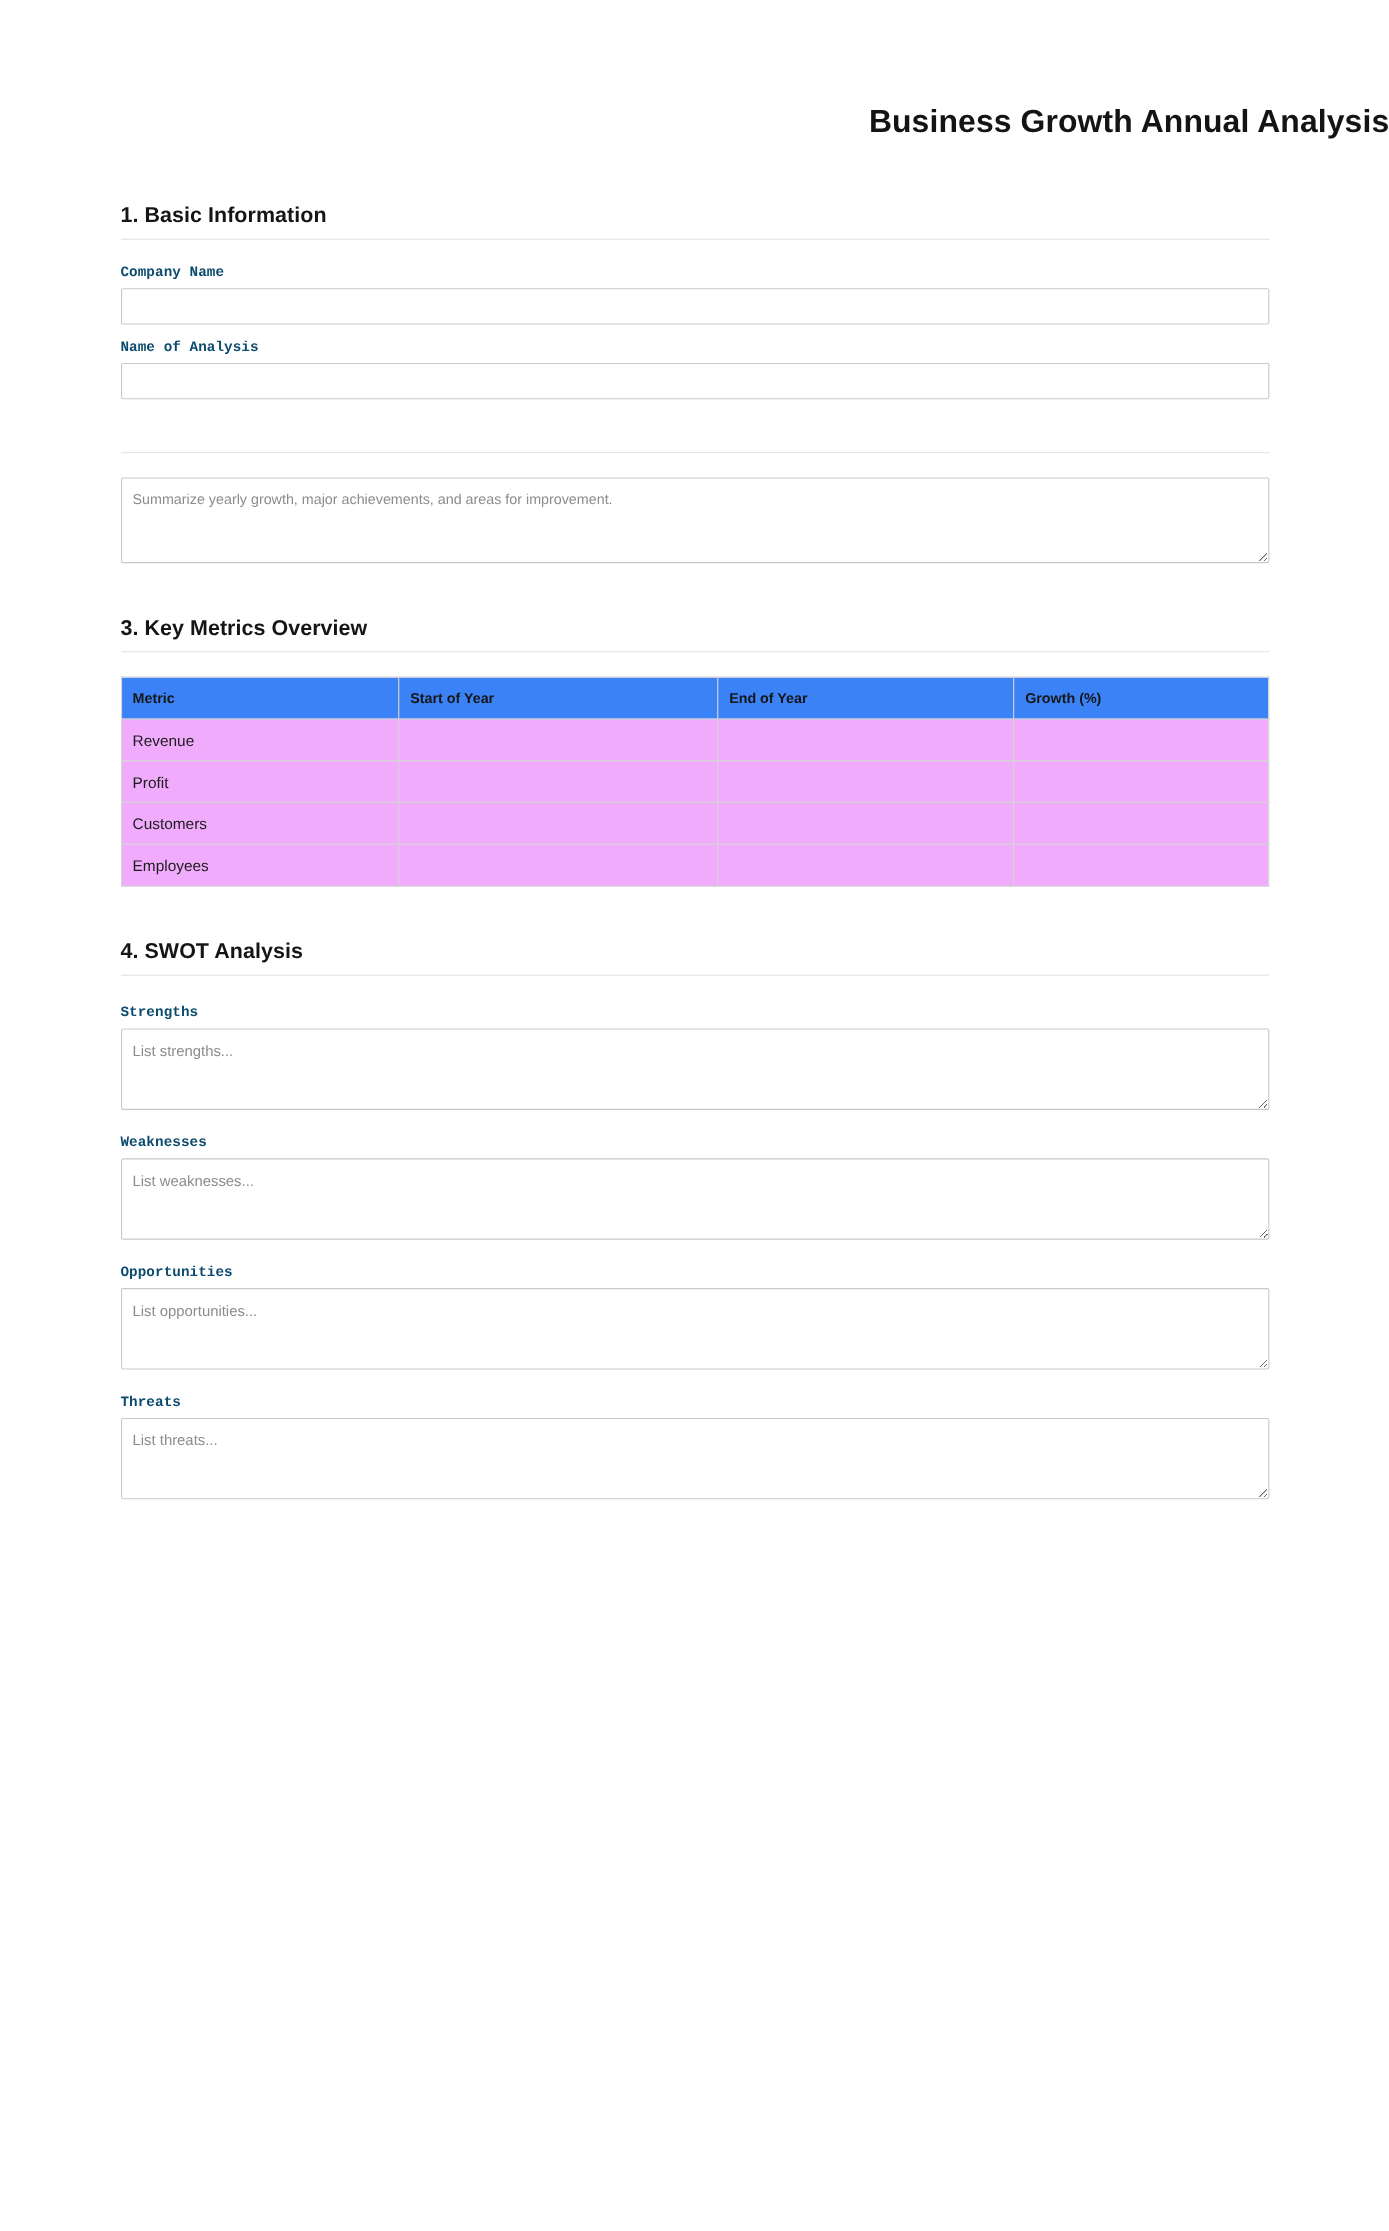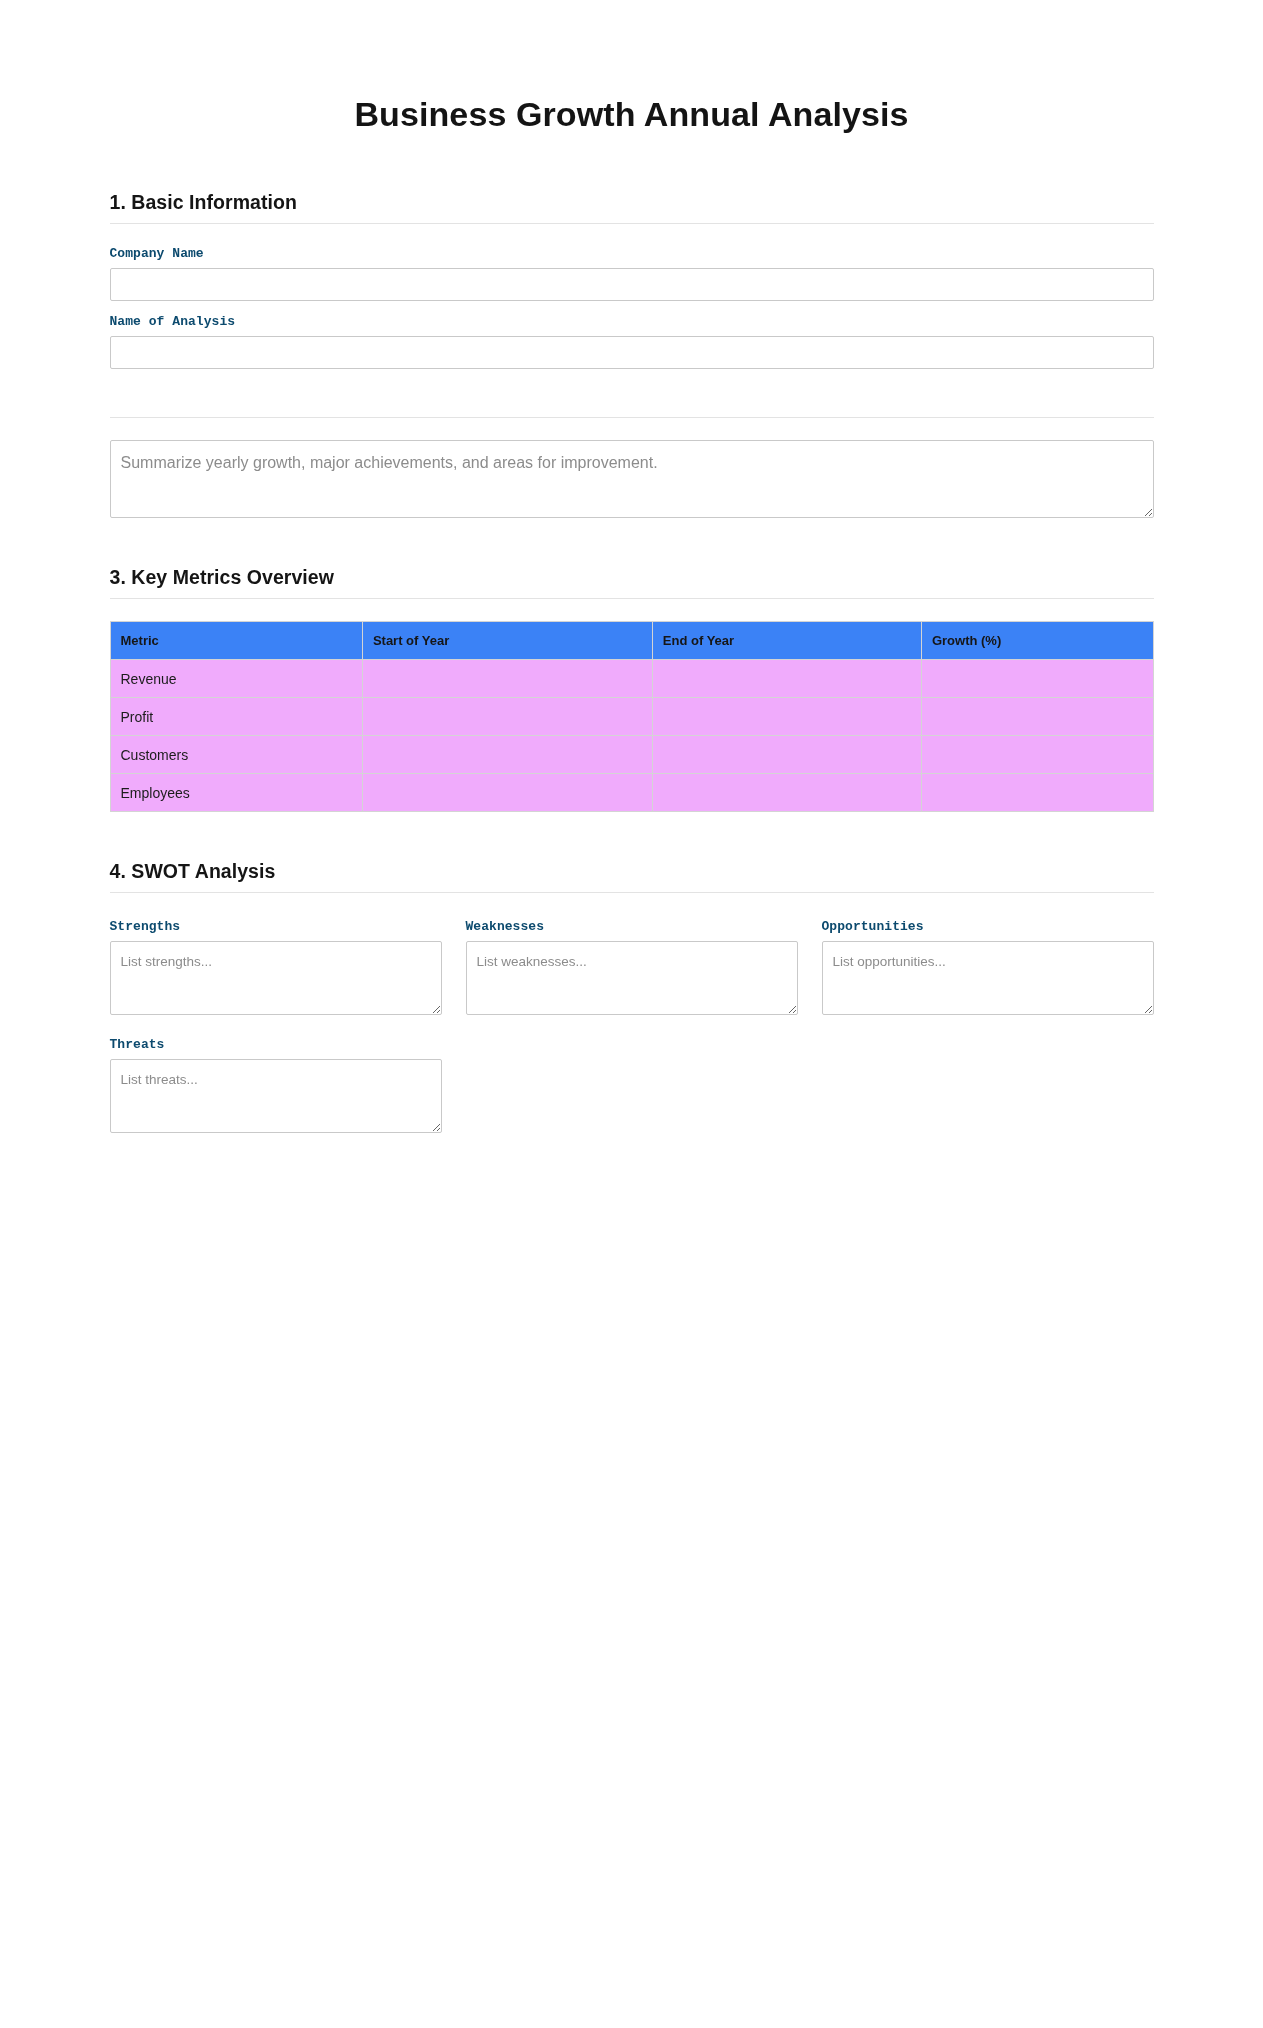--- a/index.html
+++ b/index.html
@@ -16,22 +16,22 @@
     -webkit-font-smoothing: antialiased;
   }
   .page {
     width: 1263px;
     min-height: 2028px;
     background: #ffffff;
     padding: 0;
     position: relative;
   }
   .doc-title {
-    text-align: center;
-    font-size: 34px;
+    text-align: right;
+    font-size: 29px;
     font-weight: 700;
     color: #141414;
     letter-spacing: 0.1px;
     margin: 0;
     padding-top: 95px;
     padding-bottom: 0;
   }
   .content {
     width: 1044px;
     margin: 0 auto;
@@ -81,21 +81,21 @@
   }
   .text-input:last-child { margin-bottom: 0; }
 
   .textarea-field {
     display: block;
     width: 100%;
     border: 1px solid #c9c9c9;
     border-radius: 2px;
     background: #ffffff;
     font-family: "Liberation Sans", sans-serif;
-    font-size: 16px;
+    font-size: 13px;
     color: #1a1a1a;
     padding: 10px 10px;
     outline: none;
     resize: both;
     overflow: auto;
     line-height: 1.45;
   }
   .textarea-field::placeholder { color: #8c8c8c; }
   .ta-summary { height: 78px; }
   .ta-swot { height: 74px; font-size: 13.5px; }
@@ -135,21 +135,21 @@
     outline: none;
     background: transparent;
     font-family: "Liberation Sans", sans-serif;
     font-size: 14px;
     color: #1a1a1a;
     padding: 0;
   }
 
   .swot-grid {
     display: grid;
-    grid-template-columns: 1fr 1fr 1fr;
+    grid-template-columns: 1fr;
     column-gap: 24px;
     row-gap: 22px;
     margin-top: 26px;
   }
   .swot-cell { display: block; }
 
   .section-5-body {
     min-height: 40px;
   }
 </style>

